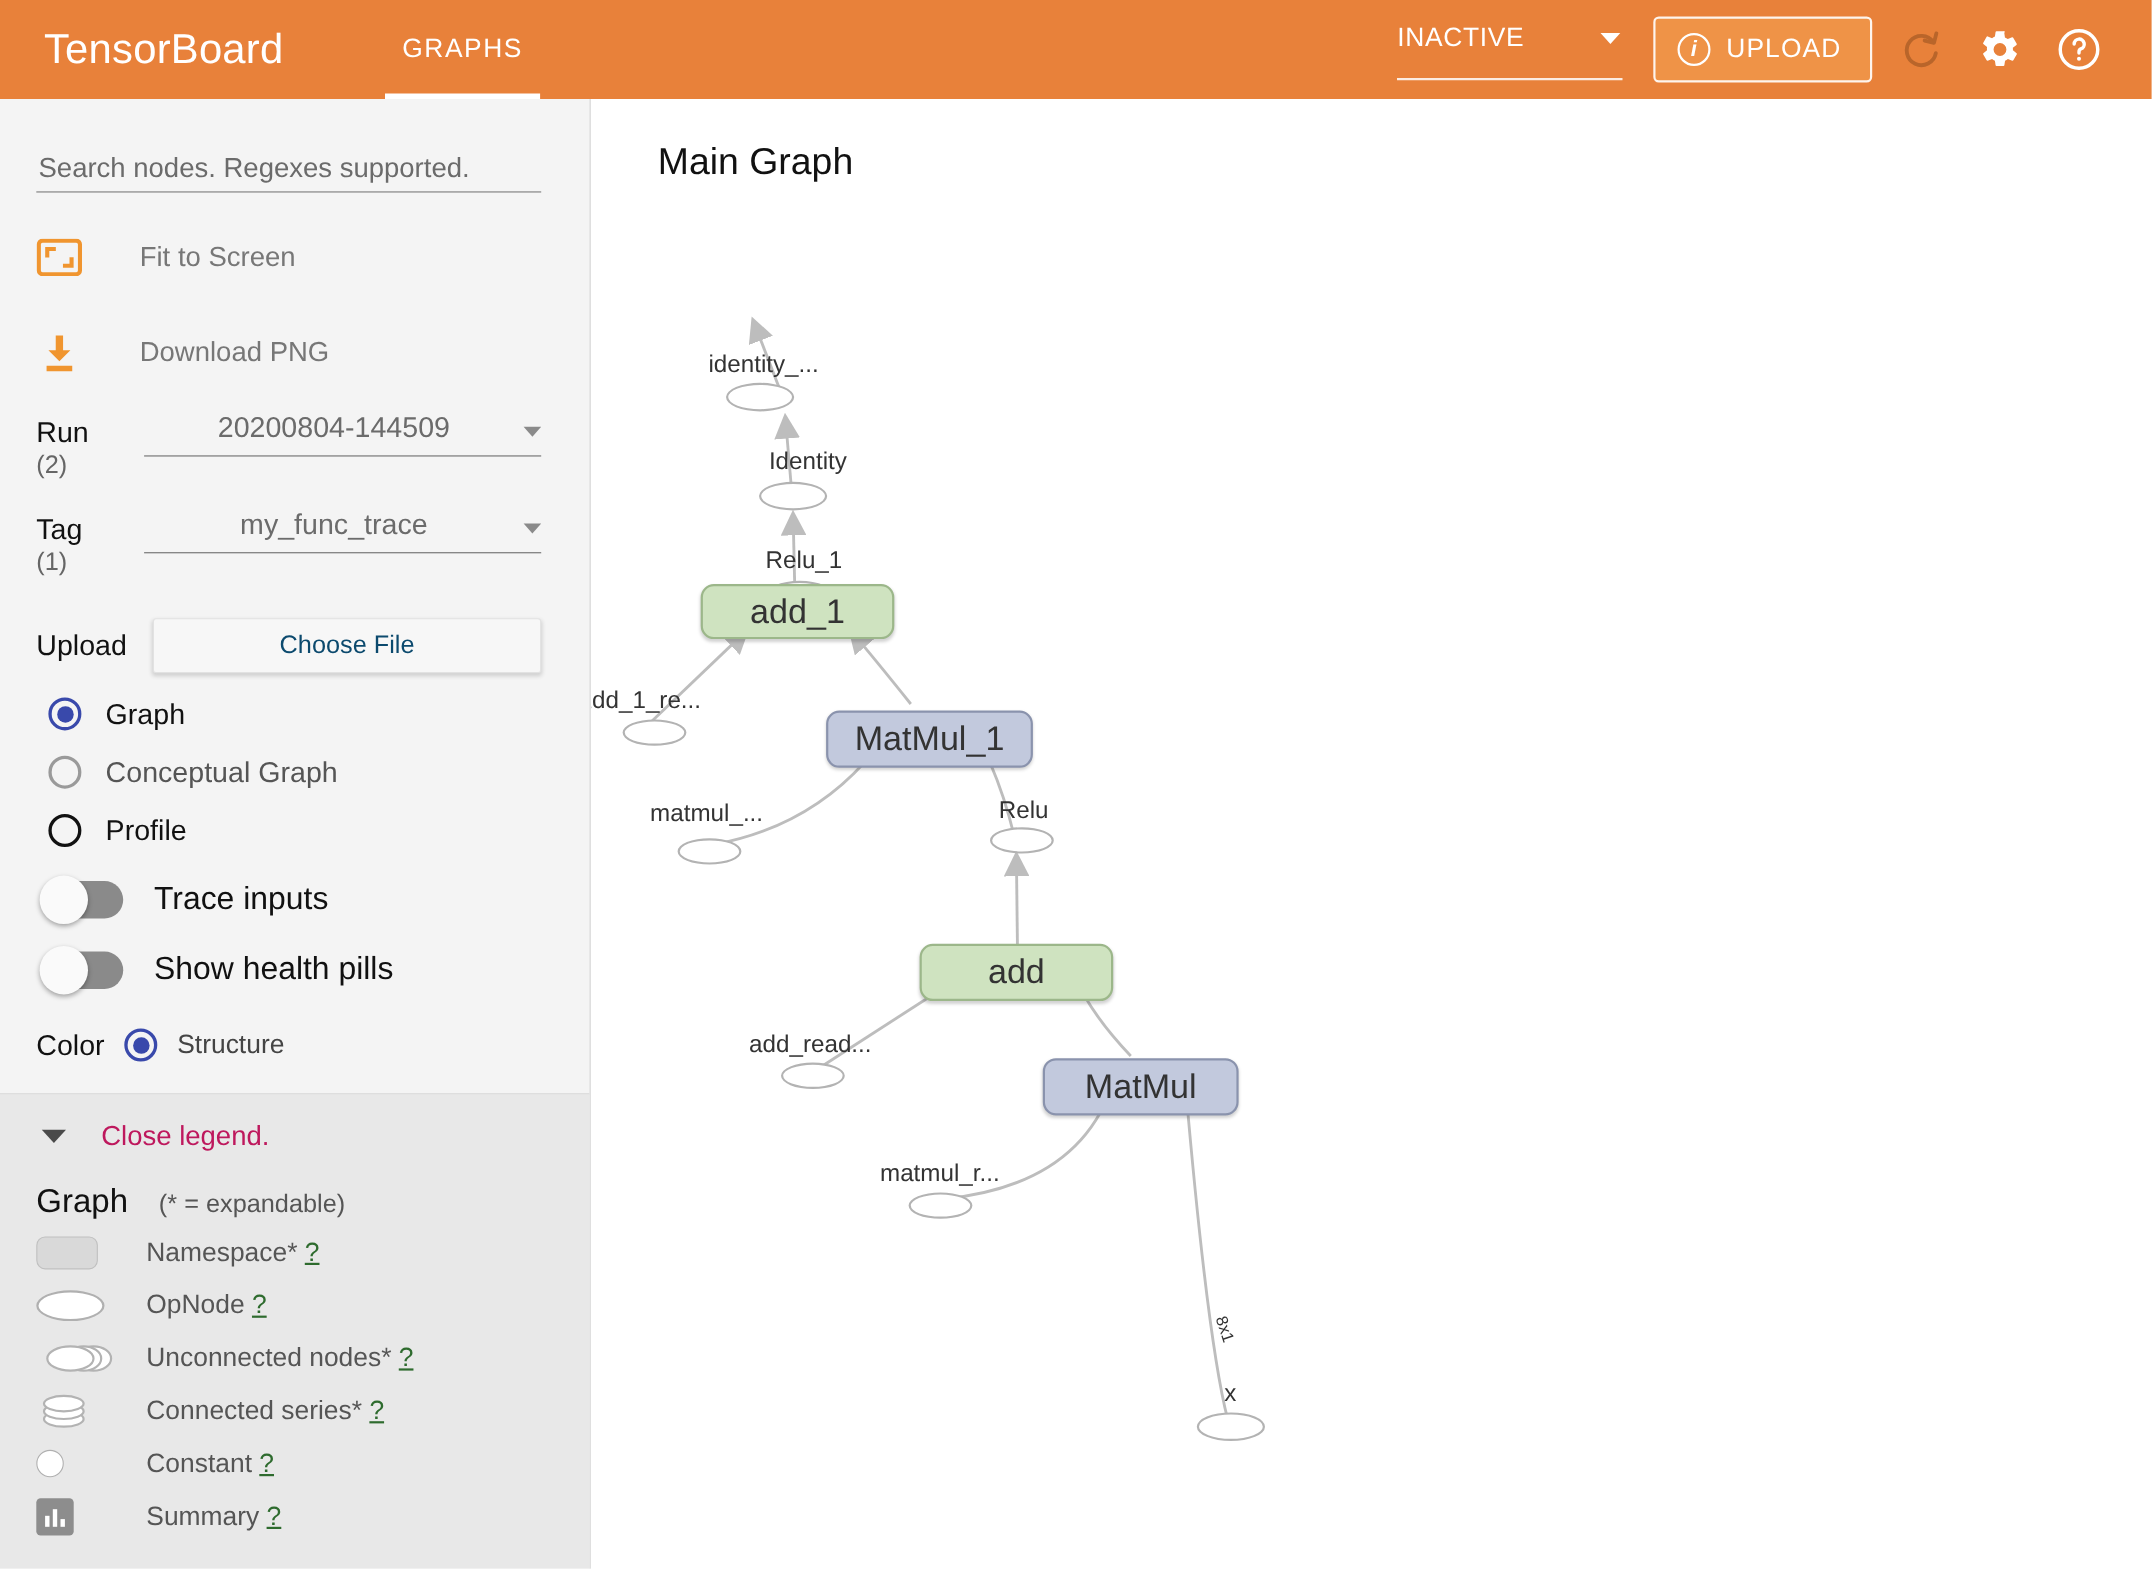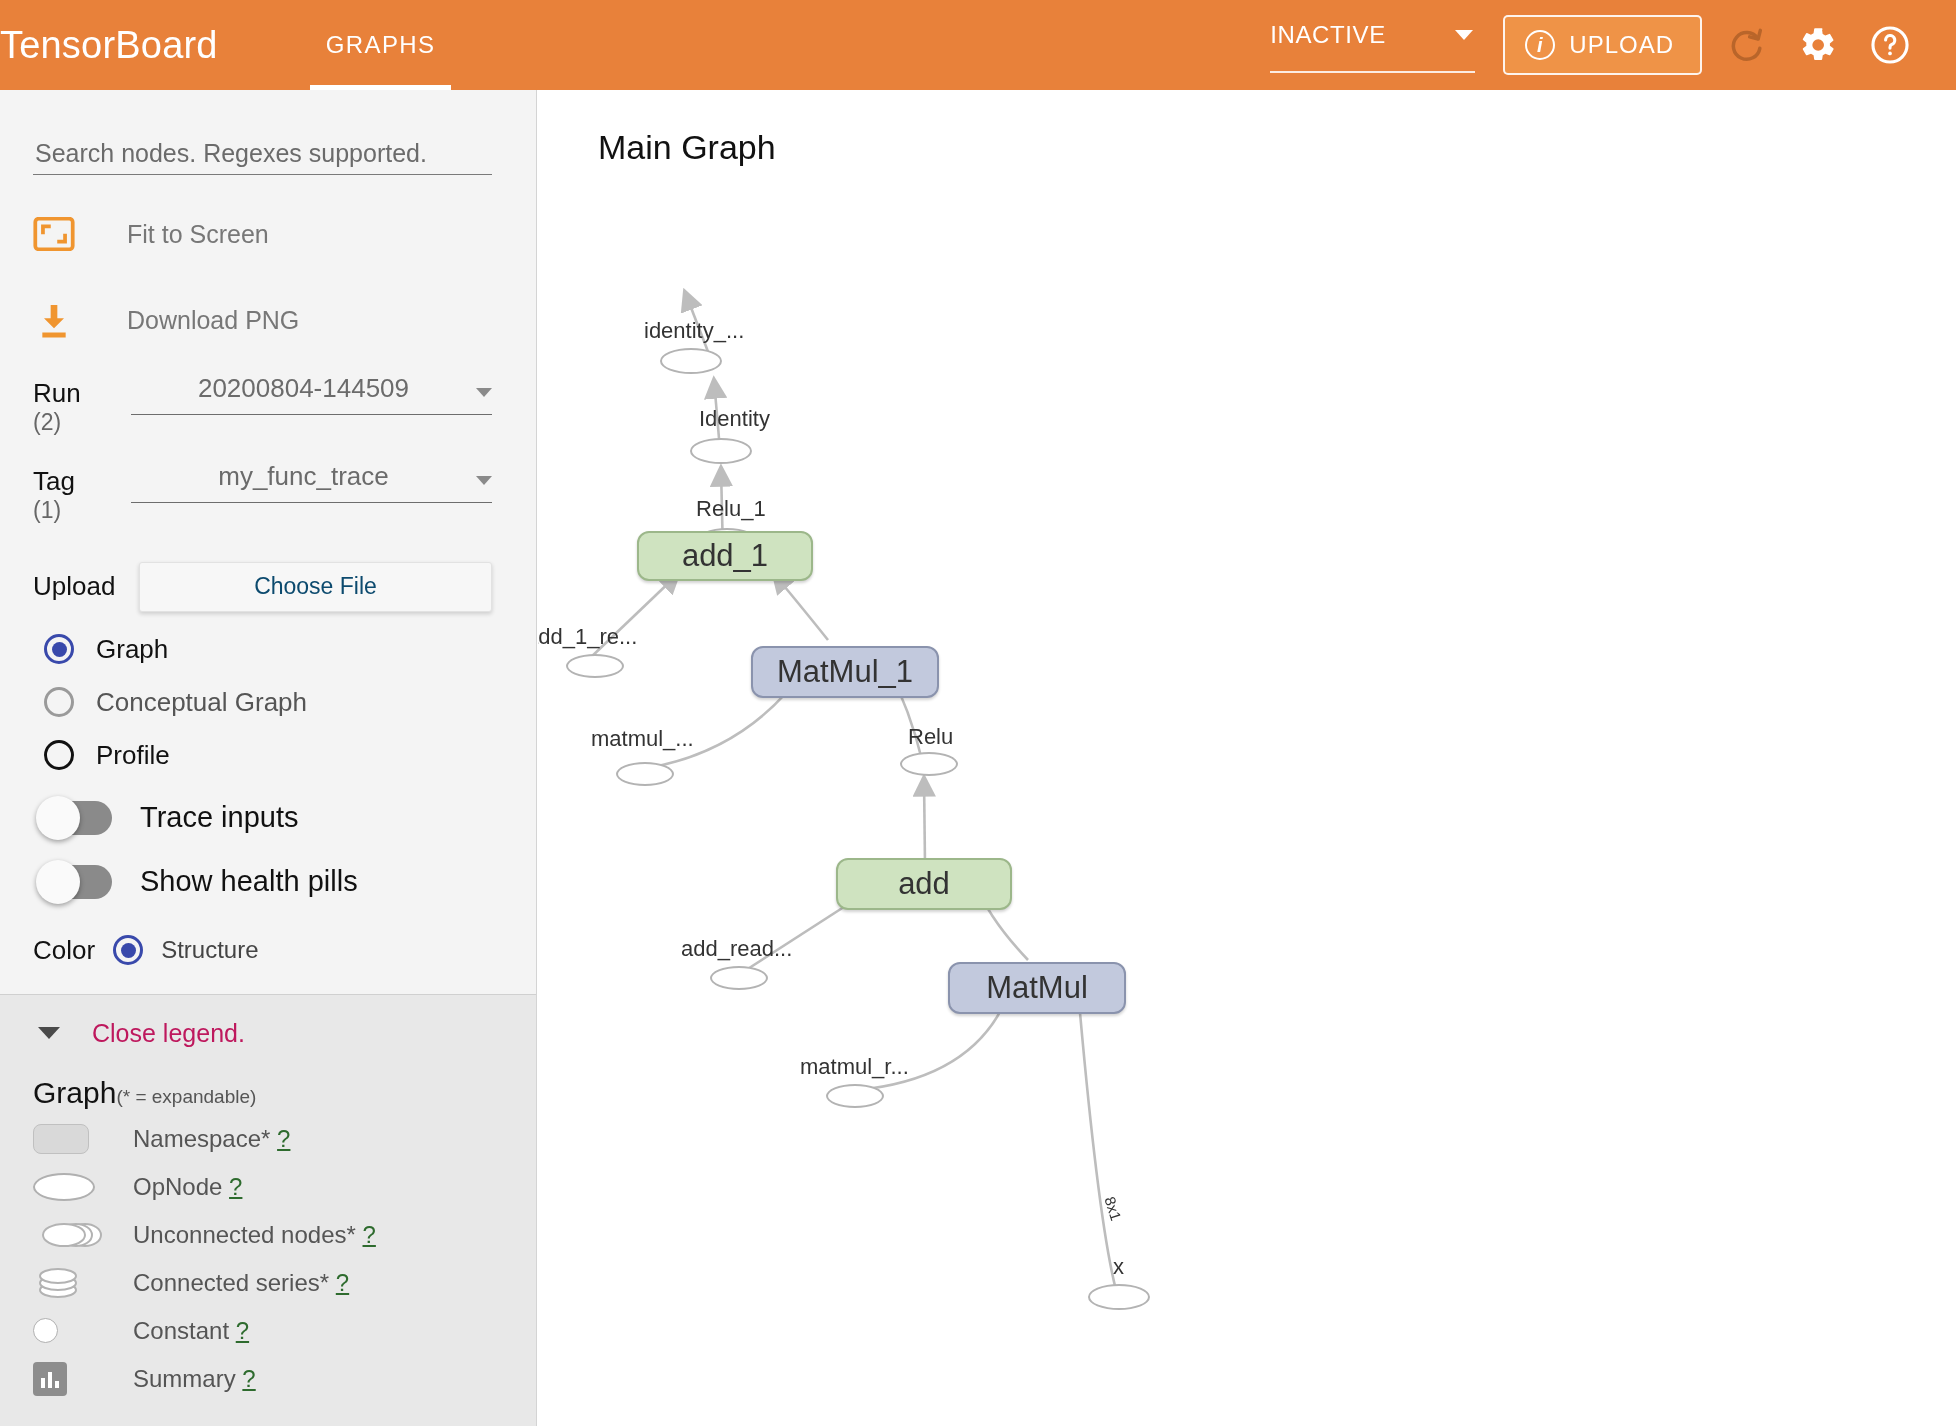--- a/index.html
+++ b/index.html
@@ -14,21 +14,21 @@
   
   .header {
     position: absolute; top: 0; left: 0;
     width: 1956px; height: 90px;
     background: #e8813a;
     display: flex; align-items: center;
     color: #fff;
   }
   .brand {
     font-size: 38px; font-weight: 400;
-    letter-spacing: .2px;
+    margin-left: 40px; letter-spacing: .2px;
     color: #ffffff; white-space: nowrap;
   }
   .tab-graphs {
     position: relative;
     margin-left: 92px;
     font-size: 24px; letter-spacing: 1.4px;
     color: #ffffff; font-weight: 400;
     padding: 0 16px; height: 90px;
     display: flex; align-items: center;
   }
@@ -219,21 +219,21 @@
     border-right: 11px solid transparent;
     border-top: 12px solid #4a4a4a;
   }
   .legend-toggle-label { margin-left: 32px; font-size: 25px; color: #be185d; }
 
   .legend-head {
     display: flex; align-items: baseline;
     margin: 28px 0 0 33px;
   }
   .legend-title { font-size: 30px; color: #111; }
-  .legend-note { font-size: 19px; color: #555; }
+  .legend-note { margin-left: 28px; font-size: 23px; color: #555; }
 
   .legend-item {
     display: flex; align-items: center;
     margin: 10px 0 0 33px; height: 38px;
   }
   .legend-swatch {
     width: 92px; flex: none;
     display: flex; align-items: center; justify-content: flex-start;
   }
   .legend-text { margin-left: 8px; font-size: 24px; color: #555; }

